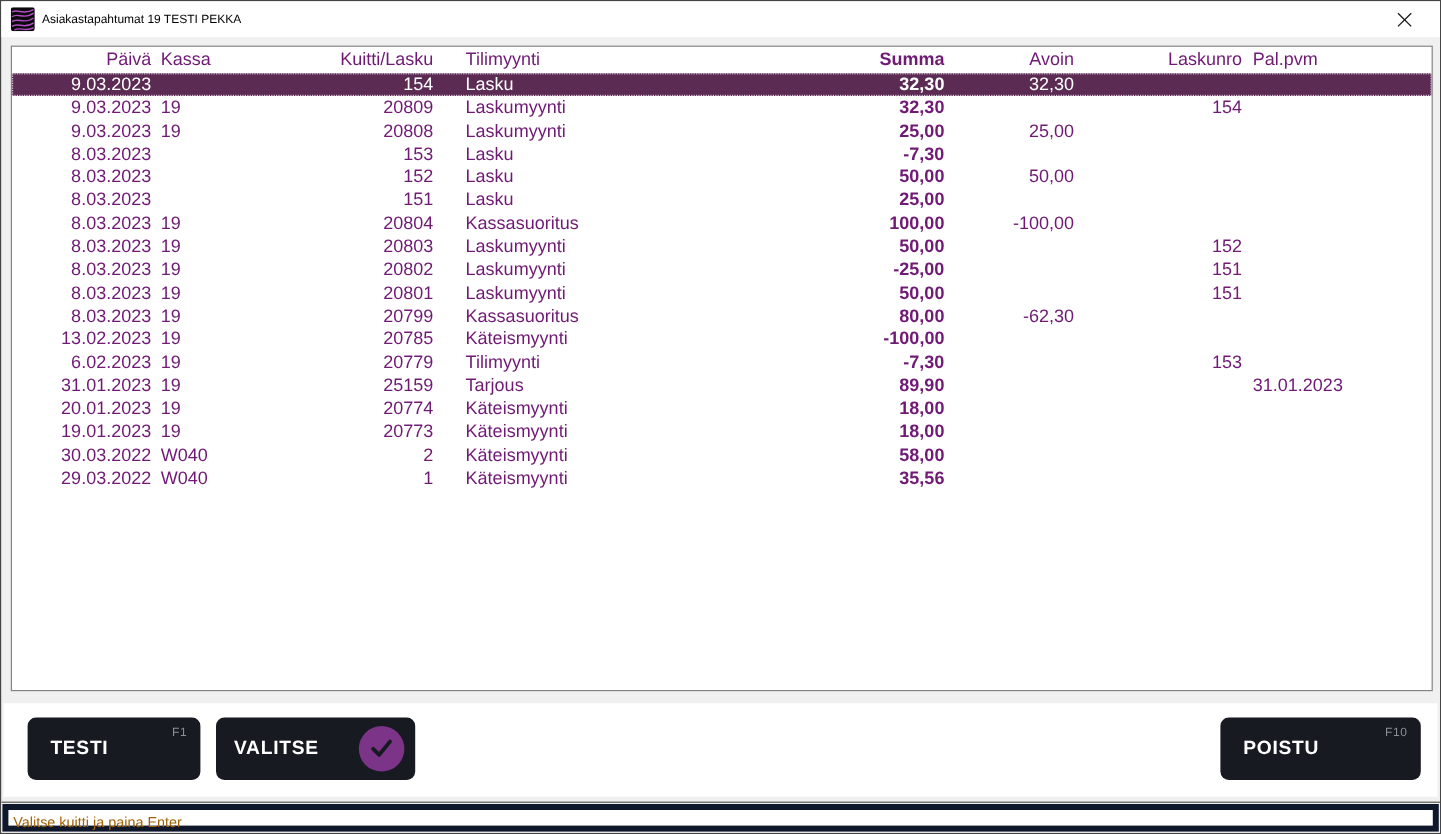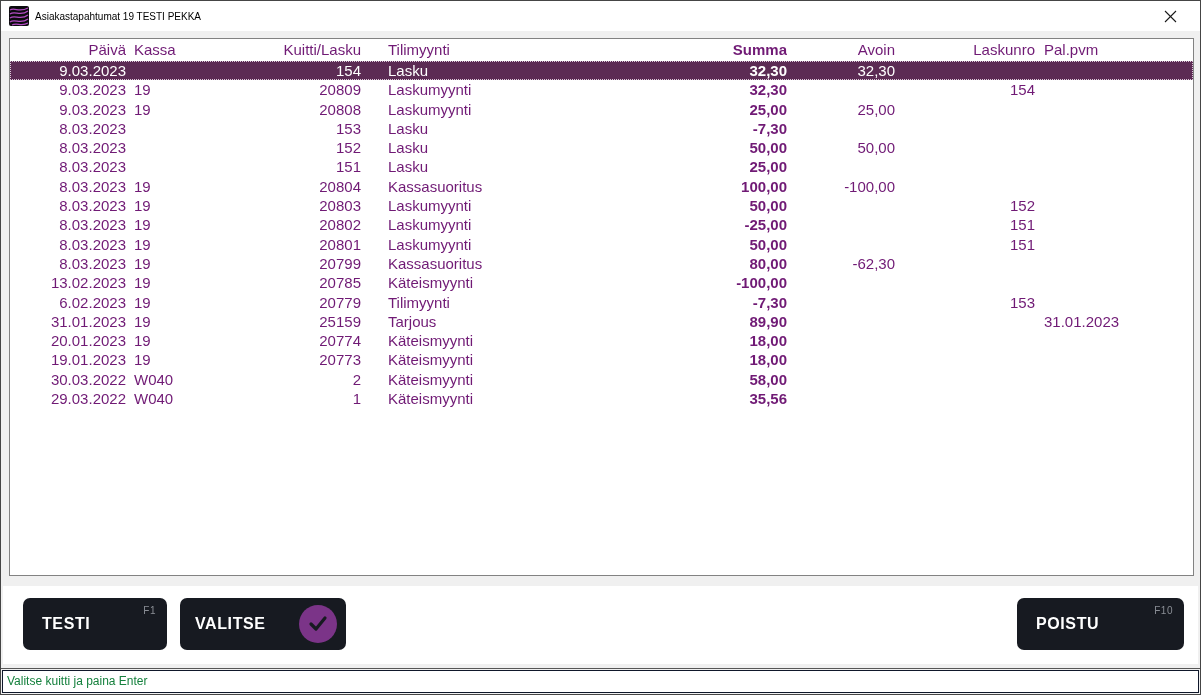--- a/index.html
+++ b/index.html
@@ -65,22 +65,22 @@
     border-radius:50%; background:#7b3488;
     display:flex; align-items:center; justify-content:center;
   }
 
   
   .status-bar {
     position:absolute; left:0; right:0; bottom:0; height:26px;
     background:#f0f0f0; border-top:1px solid #575757; padding:1px;
   }
   .status-field {
-    width:100%; height:100%; background:#ffffff; border:1px solid #0f172a;
-    font-size:12px; color:#15803d; line-height:20px; padding-left:4px; white-space:nowrap;
+    width:100%; height:100%; background:#ffffff; border:5px solid #0f172a;
+    font-size:12px; color:#a16207; line-height:20px; padding-left:4px; white-space:nowrap;
   }
 </style>
 </head>
 <body>
 
 <div class="window">
 
   <div class="titlebar">
     <svg class="app-icon" viewBox="0 0 20 20">
       <rect x="0" y="0" width="20" height="20" rx="2" fill="#0b0b0e"></rect>

